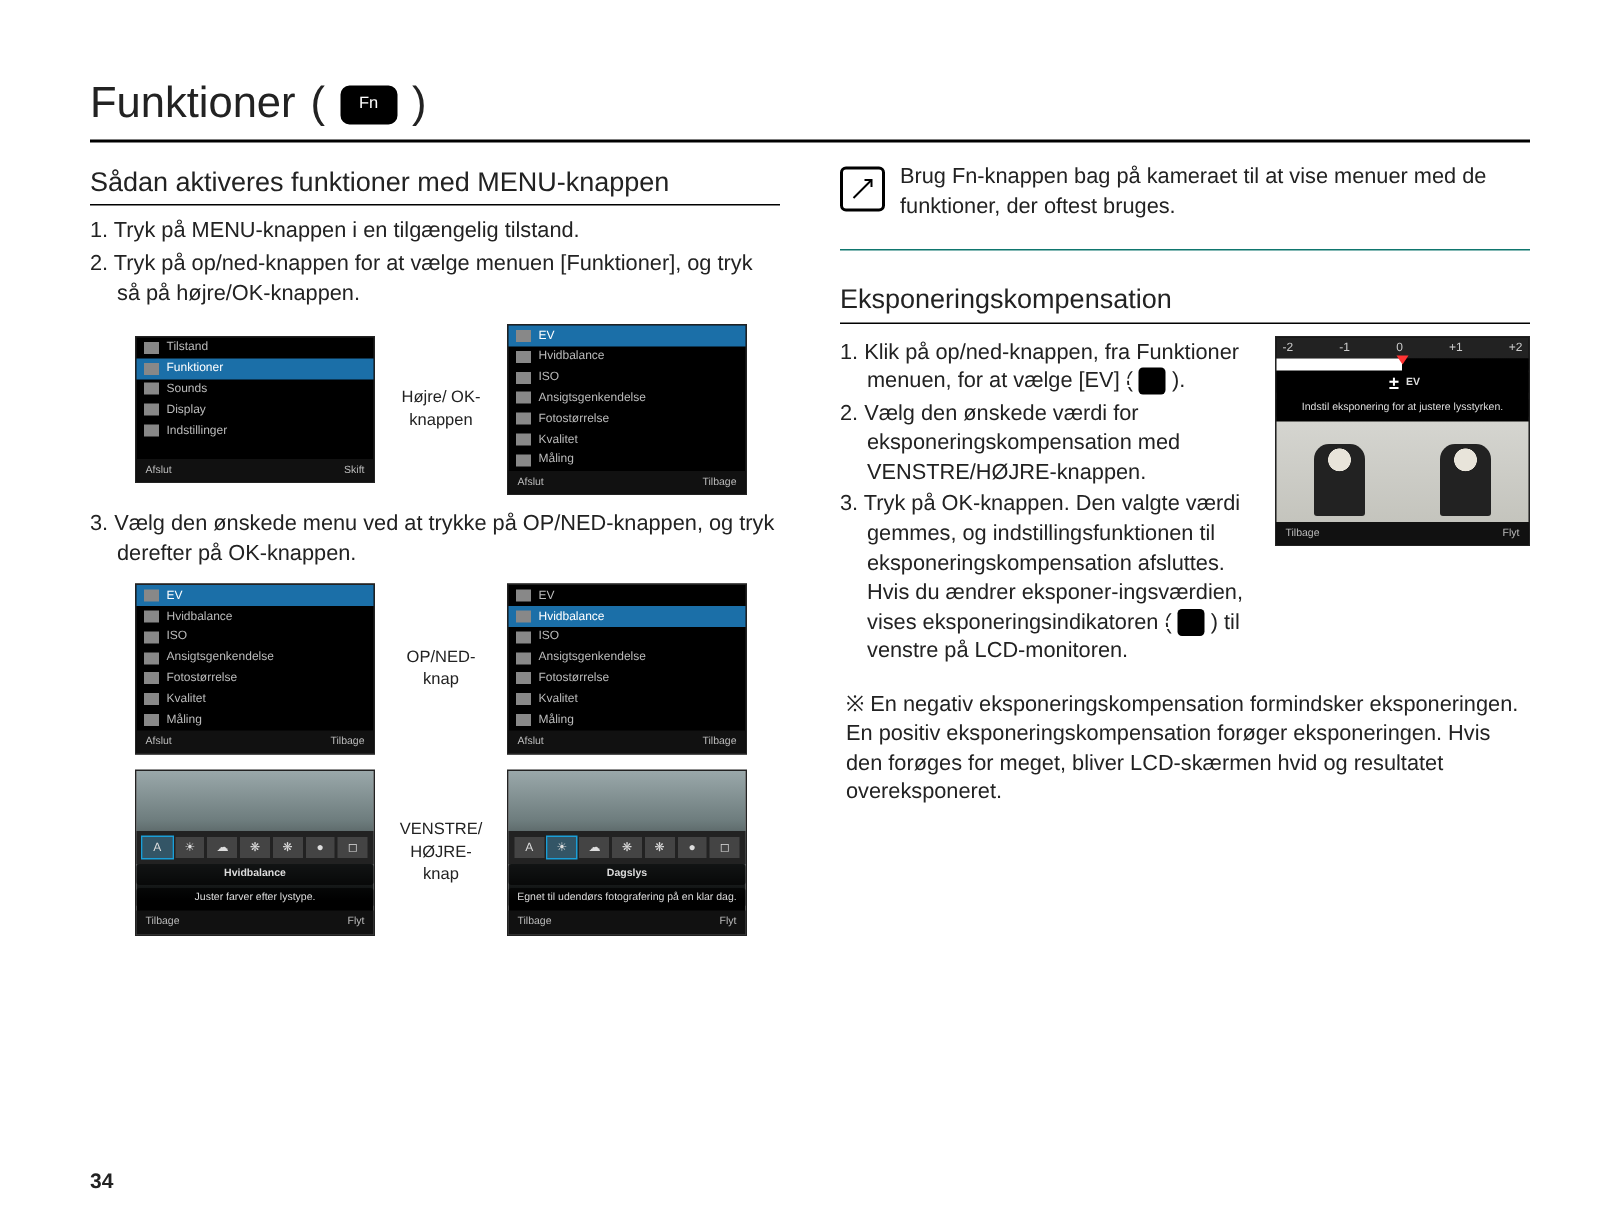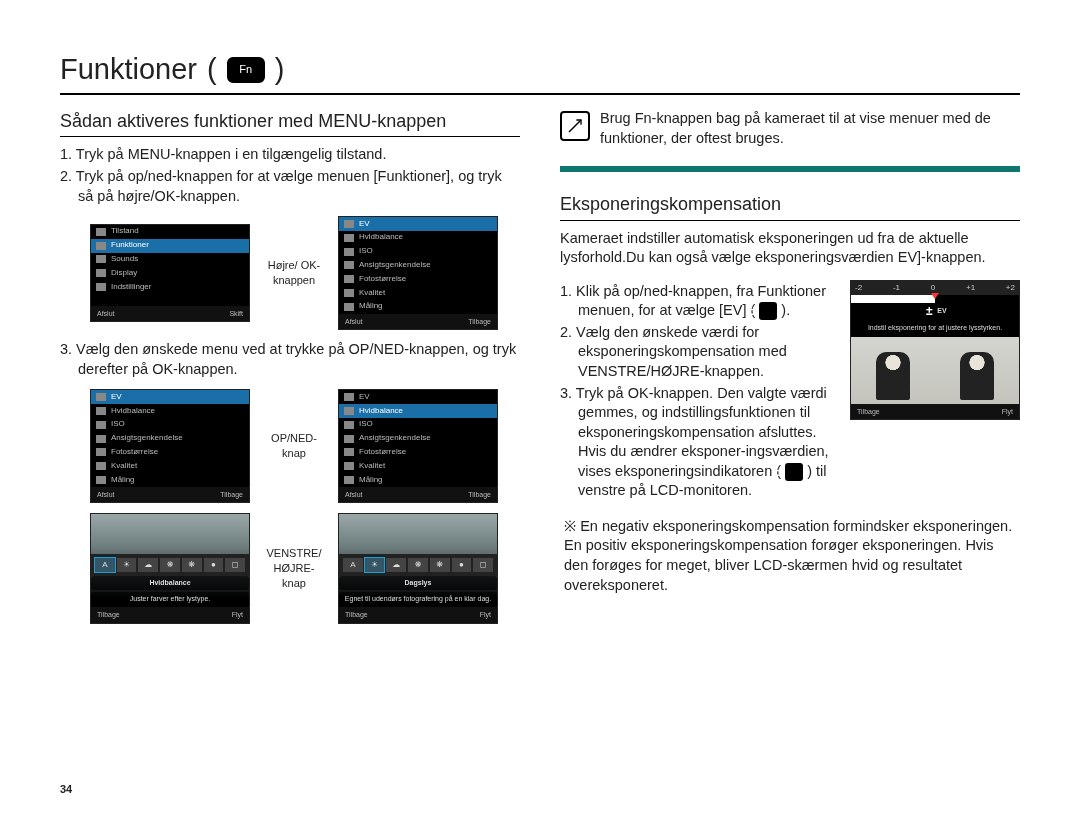--- a/index.html
+++ b/index.html
@@ -86,21 +86,21 @@
     text-align: center;
     width: 60px;
     align-self: center;
   }
 
   .note-box {
     display: flex;
     gap: 10px;
     align-items: flex-start;
     padding: 0 0 18px 0;
-    border-bottom: 6px solid #0f766e;
+    border-bottom: 1px solid #0f766e;
     margin-bottom: 20px;
   }
   .note-icon {
     width: 26px; height: 26px;
     border: 2px solid #000;
     border-radius: 4px;
     display:flex;align-items:center;justify-content:center;
     flex: none;
     margin-top: 2px;
   }
@@ -161,21 +161,21 @@
     font-size:7px;
     padding:2px 5px;
     border-radius:2px;
     margin:0 0 2px 0;
   }
 
   .page-num {
     position: absolute;
     left: 60px;
     bottom: 18px;
-    font-size: 11px;
+    font-size: 14px;
     font-weight: 700;
     margin-top: 40px;
   }
 
   .wb-grid{
     display:grid;
     grid-template-columns: repeat(7, 1fr);
     background:#222;
     padding:4px;
     gap:2px;
@@ -395,21 +395,20 @@
         <svg viewBox="0 0 24 24" fill="none" stroke="#000" stroke-width="2">
             <path d="M3 21 21 3"></path>
             <path d="M14 3h7v7"></path>
           </svg>
       </span>
       <span>Brug Fn-knappen bag på kameraet til at vise menuer med de funktioner, der oftest bruges.</span>
     </div>
 
     <h2 class="section">Eksponeringskompensation</h2>
 
-    <p style="margin:6px 0 12px">Kameraet indstiller automatisk eksponeringen ud fra de aktuelle lysforhold.Du kan også vælge eksponeringsværdien EV]-knappen.</p>
 
 
     <div class="expo-row">
       <div class="expo-text">
         <div class="ol-item">
           <span>1. Klik på op/ned-knappen, fra Funktioner menuen, for at vælge [EV] ( </span><span class="ev-icon"></span><span> ).</span>
         </div>
         <div class="ol-item">2. Vælg den ønskede værdi for eksponeringskompensation med VENSTRE/HØJRE-knappen.</div>
         <div class="ol-item">
           <span>3. Tryk på OK-knappen. Den valgte værdi gemmes, og indstillingsfunktionen til eksponeringskompensation afsluttes. Hvis du ændrer eksponer-ingsværdien, vises eksponeringsindikatoren ( </span><span class="ev-icon"></span><span> ) til venstre på LCD-monitoren.</span>

